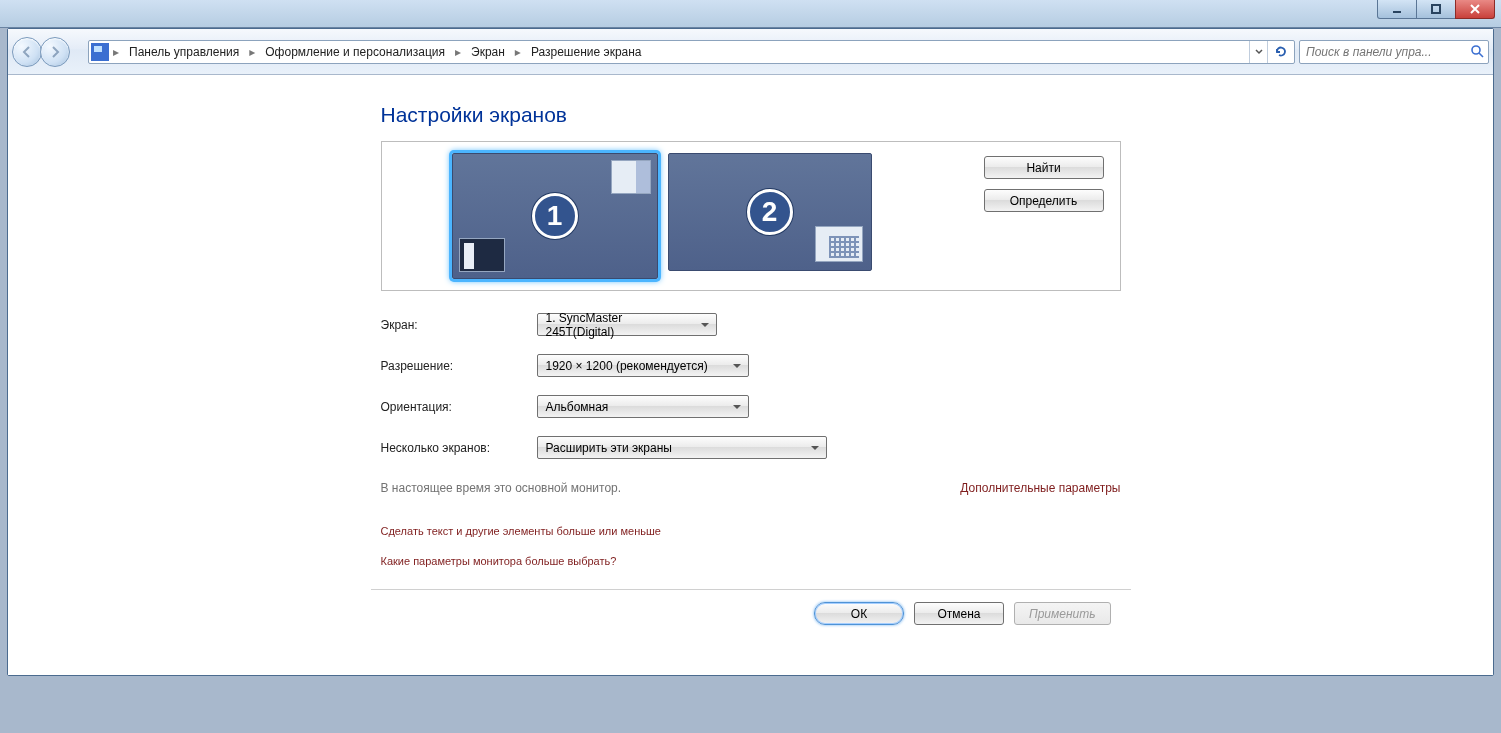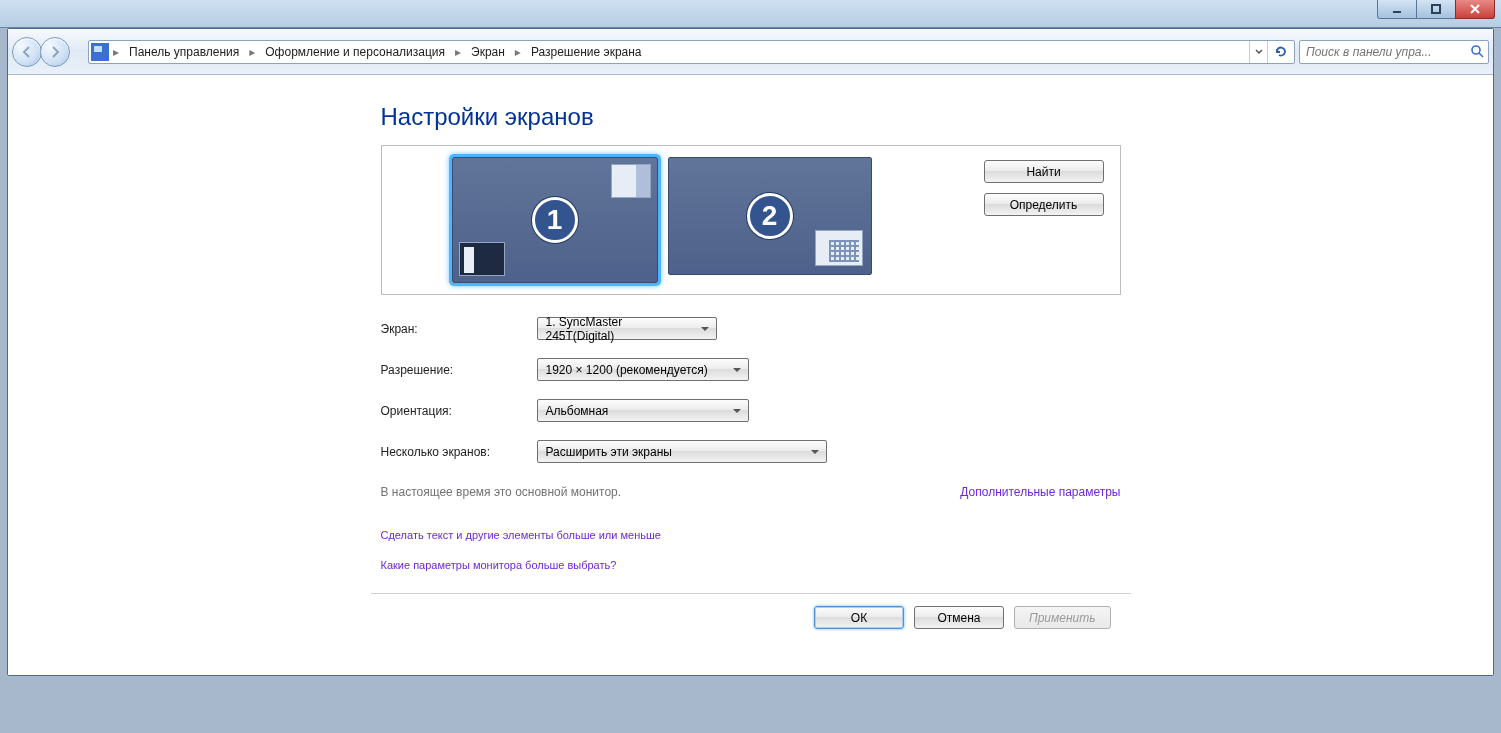--- a/index.html
+++ b/index.html
@@ -142,21 +142,21 @@
     min-height:600px;
   }
   .main {
     margin: 0 auto;
     width: 760px;
     padding: 20px 10px 0 10px;
   }
   h1.page-title {
     color:#003399;
     font-weight:normal;
-    font-size:24px;
+    font-size:21px;
     margin:8px 0 14px 0;
   }
 
   .monitor-box {
     border:1px solid #bdbdbd;
     height:150px;
     padding:6px 10px;
     margin-bottom:22px;
     display:flex;
     align-items:center;
@@ -213,20 +213,21 @@
     border:1px solid #707070;
     border-radius:3px;
     background:linear-gradient(#fdfdfd,#ebebeb 49%,#dcdcdc 50%,#f3f3f3);
     font:inherit;
     cursor:pointer;
   }
   .win7btn:disabled{ color:#9a9a9a;background:linear-gradient(#f4f4f4,#e9e9e9);border-color:#b0b0b0;cursor:default;font-style:italic;}
   .win7btn.default{
     border-color:#4f93d6;
     box-shadow:0 0 0 1px #a5ceff inset, 0 0 3px #6eb0f0;
+    border-radius:11px;
   }
 
   .form-row {
     display:flex;
     align-items:center;
     margin-bottom:18px;
   }
   .form-row label { width:156px; color:#222;}
   .dd {
     border:1px solid #707070;
@@ -244,21 +245,21 @@
   }
   .dd.w1{width:180px;justify-content:flex-end;}
   .dd.w2{width:212px;}
   .dd.w3{width:290px;}
 
   .info-row{
     display:flex;justify-content:space-between;align-items:center;
     margin:22px 0 30px 0;
   }
   .info-row .status{color:#737373;}
-  a.link, .link{ color:#6d28d9; text-decoration:none; cursor:pointer;}
+  a.link, .link{ color:#7f1d1d; text-decoration:none; cursor:pointer;}
   .links-block{margin-bottom:22px;}
   .links-block .link{display:block;margin-bottom:18px;font-size:11px;}
 
   .footer {
     border-top:1px solid #d8d8d8;
     background:#f5f5f5;
     background:#fff;
     padding:12px 20px 16px 0;
     display:flex; justify-content:flex-end; gap:10px;
     margin:0 -10px;

